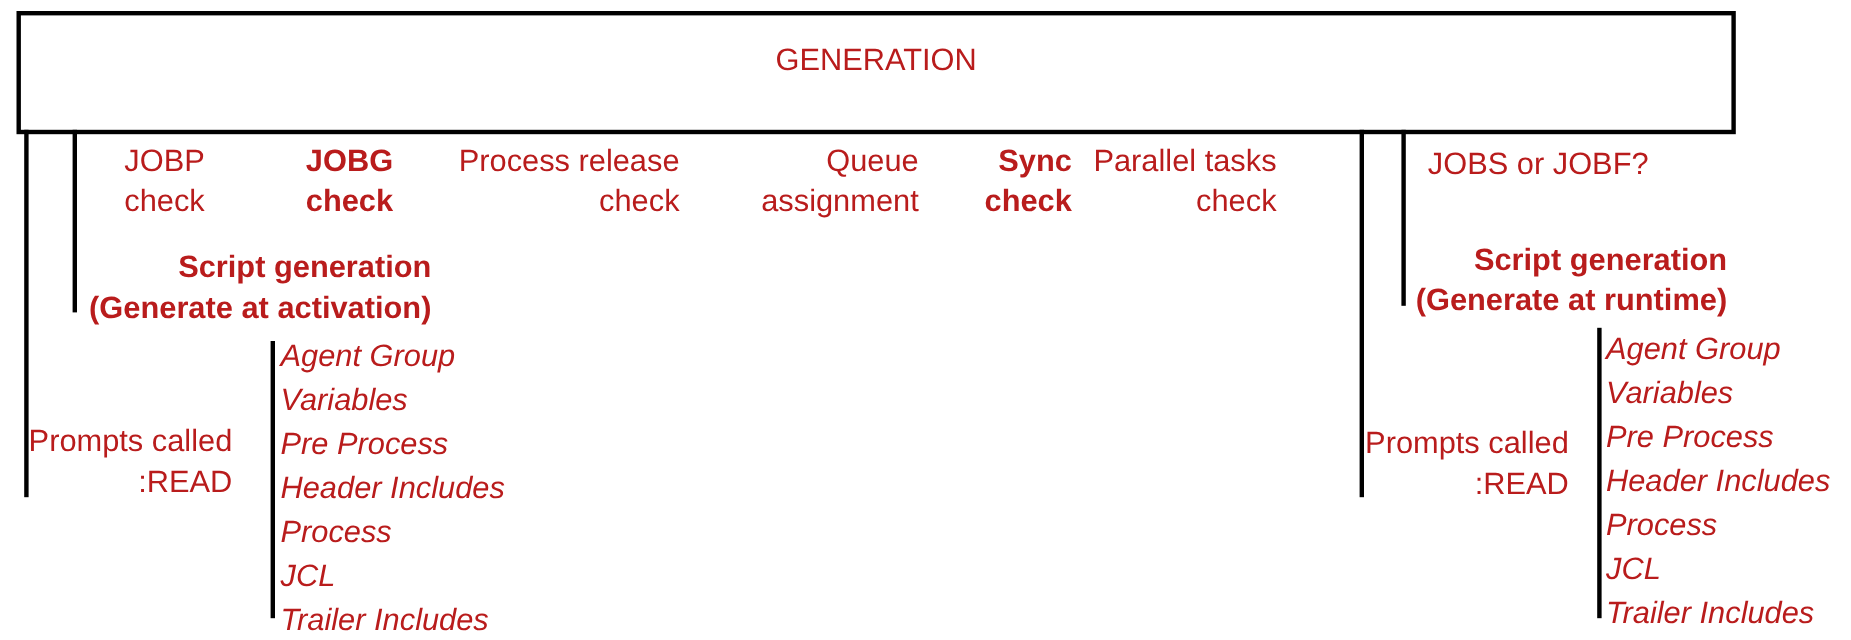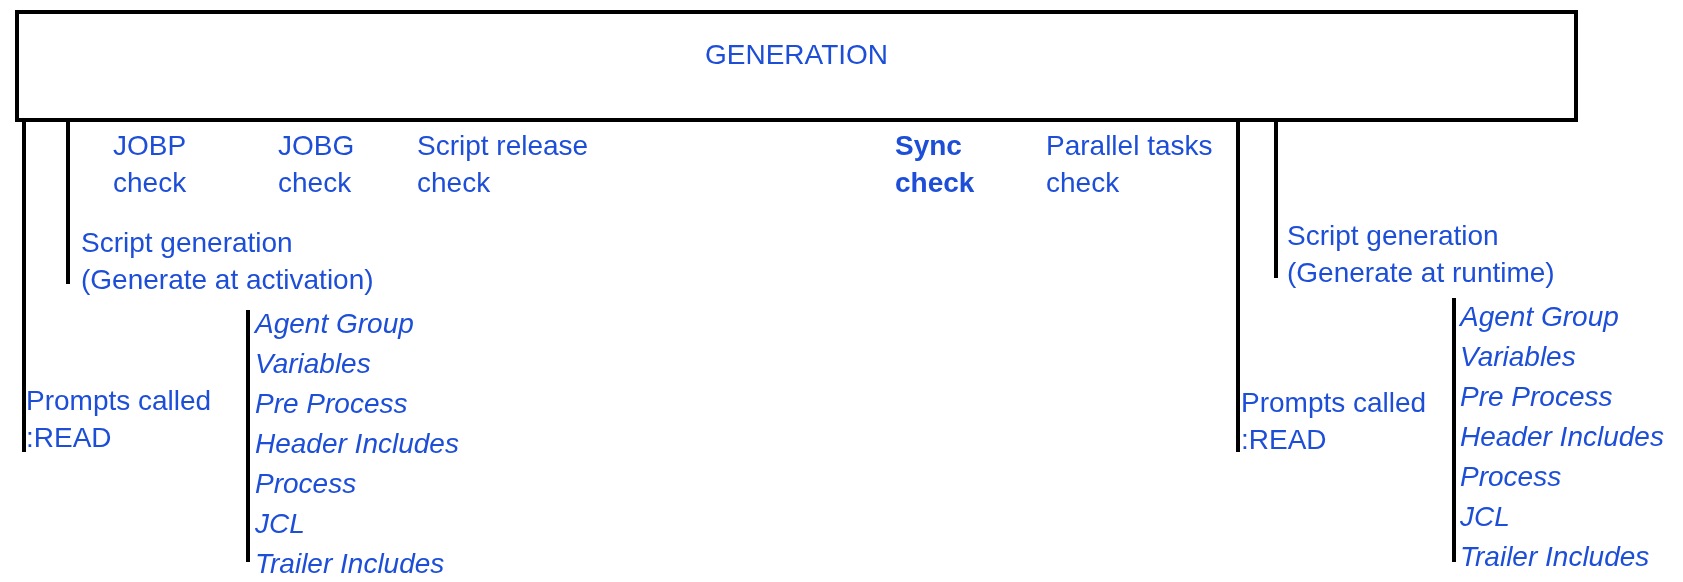--- a/index.html
+++ b/index.html
@@ -5,21 +5,21 @@
   html, body {
     margin: 0;
     padding: 0;
     background: #ffffff;
   }
   .canvas {
     position: relative;
     width: 1683px;
     height: 582px;
     background: #ffffff;
-    color: #1d4ed8;
+    color: #b91c1c;
     font-family: "Liberation Sans", sans-serif;
     font-size: 28px;
     line-height: 37px;
     overflow: hidden;
   }
   .gen-box {
     position: absolute;
     left: 15px;
     top: 10px;
     width: 1563px;
@@ -37,23 +37,24 @@
     white-space: nowrap;
   }
   .vline {
     position: absolute;
     width: 4px;
     background: #000000;
   }
   .label {
     position: absolute;
     white-space: pre-line;
+    text-align: right;
   }
   .bold {
-    font-weight: normal;
+    font-weight: bold;
   }
   .parts-list {
     position: absolute;
     line-height: 40px;
     white-space: nowrap;
   }
   .parts-list > div {
     height: 40px;
     font-style: italic;
   }
@@ -66,29 +67,32 @@
   <div class="gen-box"></div>
   <div class="gen-title">GENERATION</div>
 
   <div class="vline" style="left:22px;  top:118px; height:334px;"></div>
   <div class="vline" style="left:66px;  top:118px; height:166px;"></div>
   <div class="vline" style="left:1236px;top:118px; height:334px;"></div>
   <div class="vline" style="left:1274px;top:118px; height:160px;"></div>
 
   <div class="label" style="left:113px;  top:127px;">JOBP
 check</div>
-  <div class="label" style="left:278px;  top:127px;">JOBG
+  <div class="label" style="left:278px;  top:127px;font-weight:bold;">JOBG
 check</div>
-  <div class="label" style="left:417px;  top:127px;">Script release
+  <div class="label" style="left:417px;  top:127px;">Process release
 check</div>
+  <div class="label" style="left:692px;  top:127px;">Queue
+assignment</div>
   <div class="label" style="left:895px;  top:127px;font-weight:bold;">Sync
 check</div>
-  <div class="label" style="left:1046px; top:127px;">Parallel tasks
+  <div class="label" style="left:994px; top:127px;">Parallel tasks
 check</div>
 
+  <div class="label" style="left:1298px; top:130px;">JOBS or JOBF?</div>
 
   <div class="label bold" style="left:81px;   top:224px;">Script generation
 (Generate at activation)</div>
   <div class="label bold" style="left:1287px; top:217px;">Script generation
 (Generate at runtime)</div>
 
   <div class="label" style="left:26px;   top:382px;">Prompts called
 :READ</div>
   <div class="label" style="left:1241px; top:384px;">Prompts called
 :READ</div>

